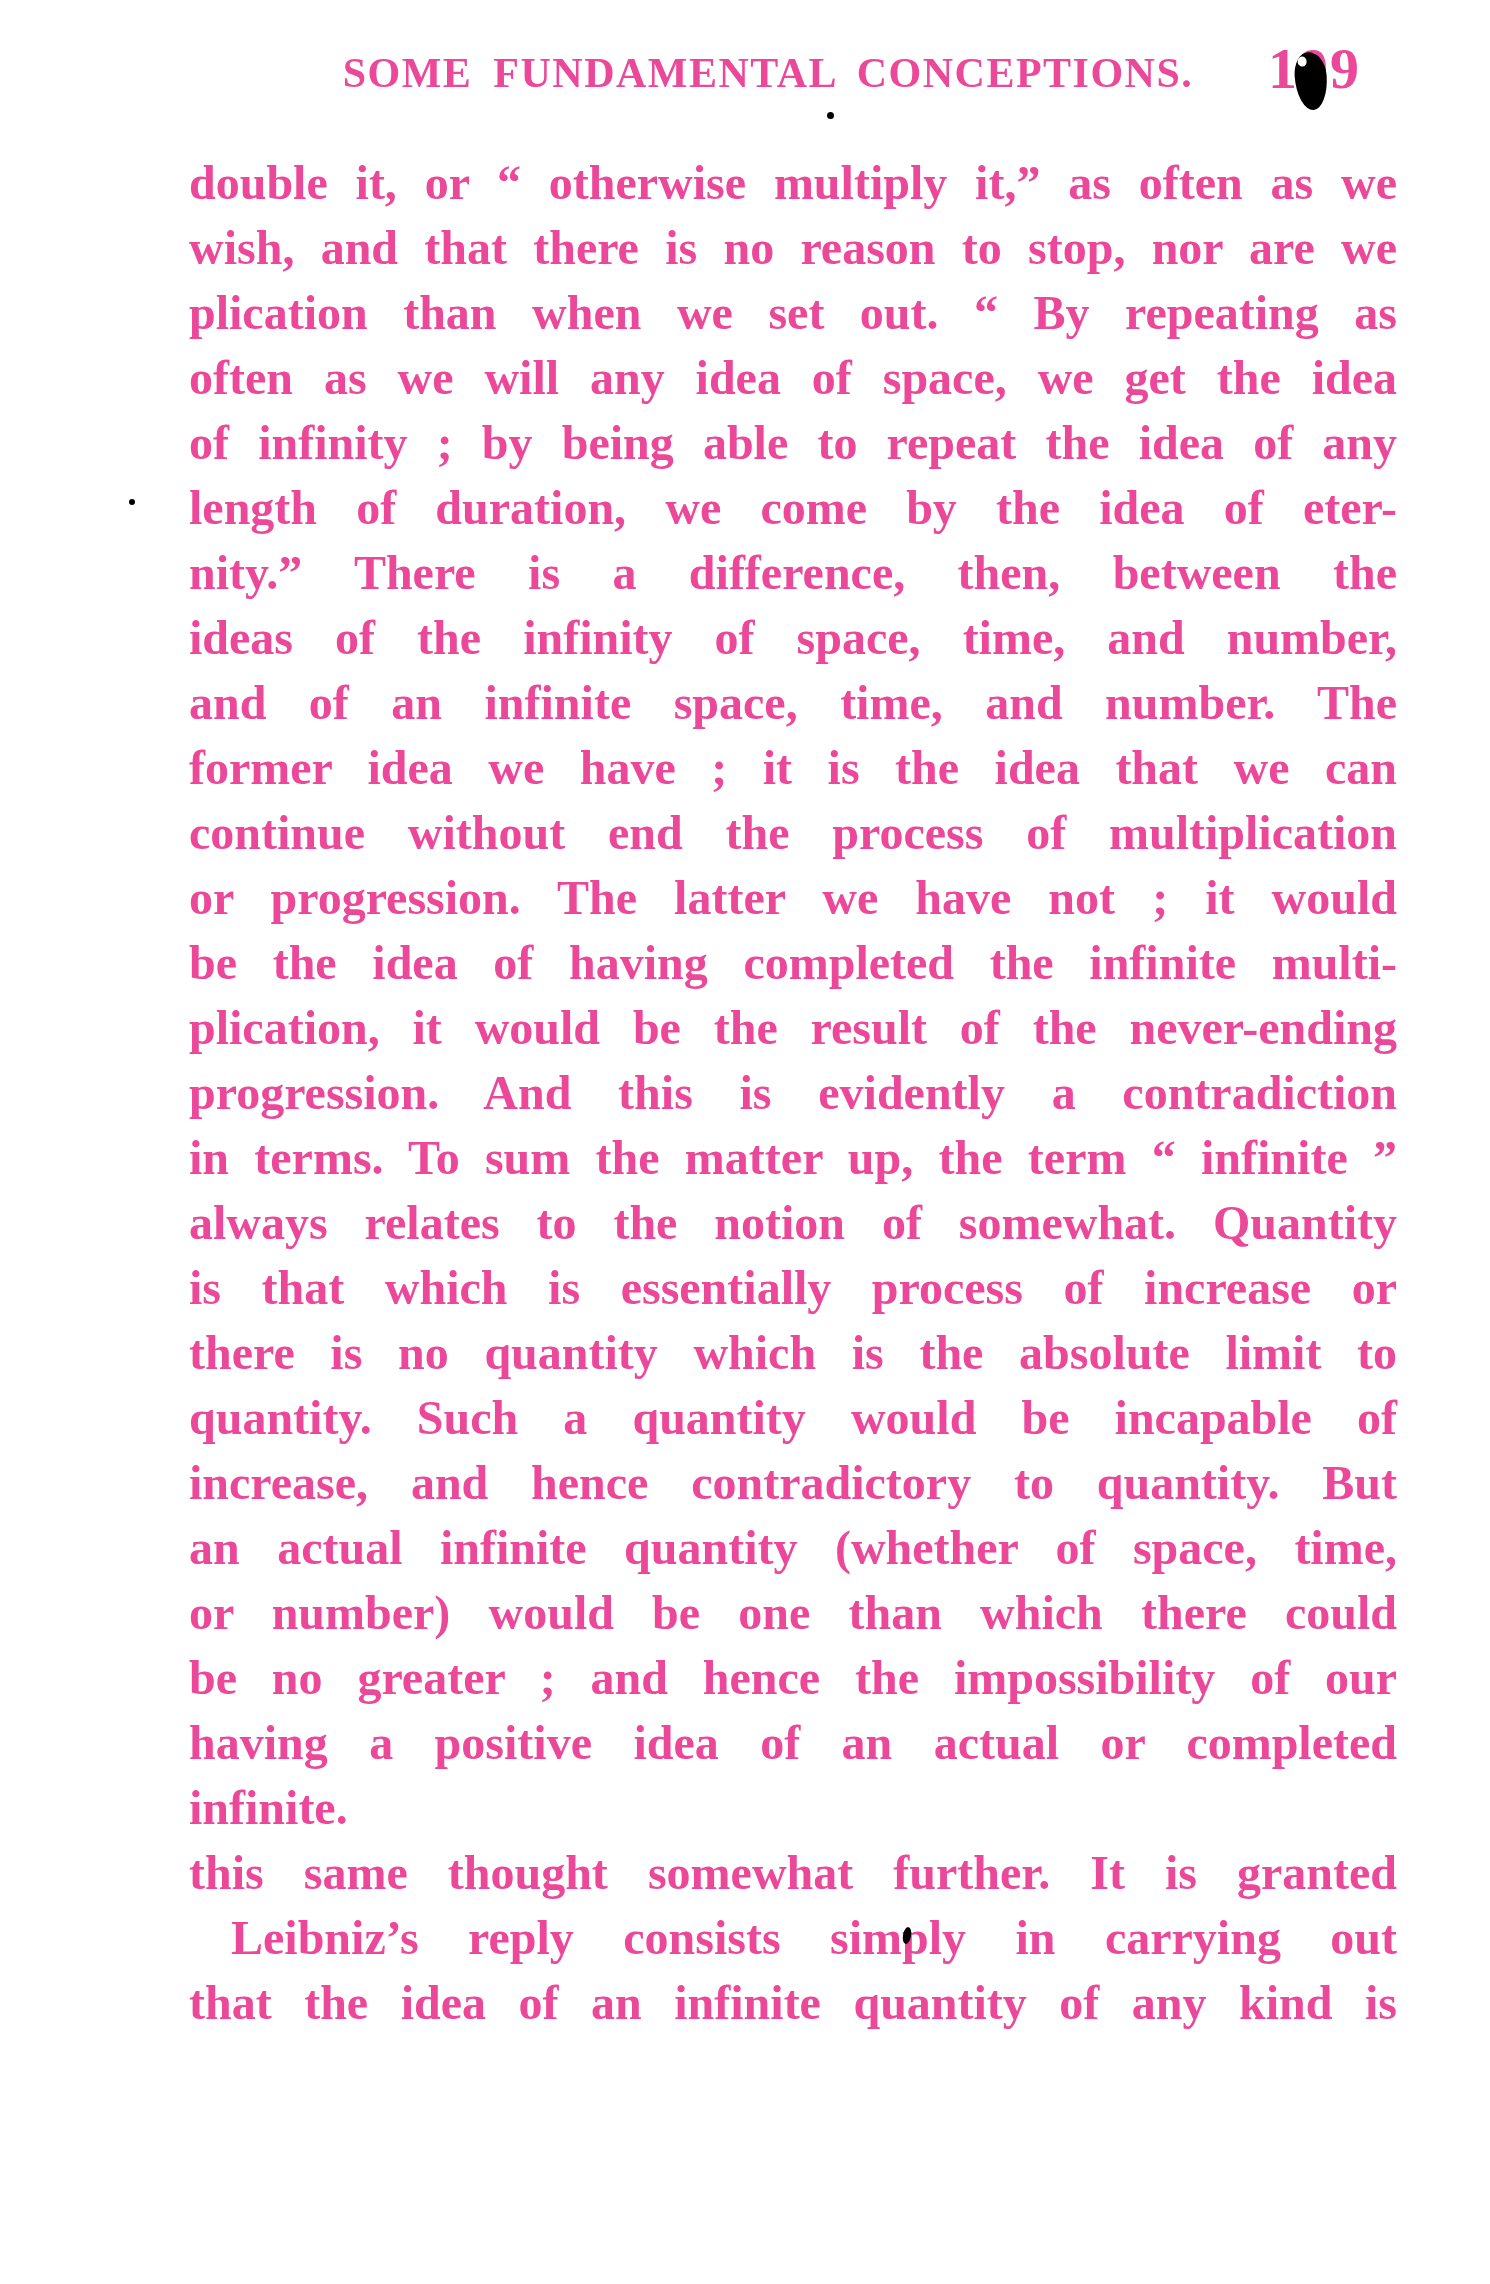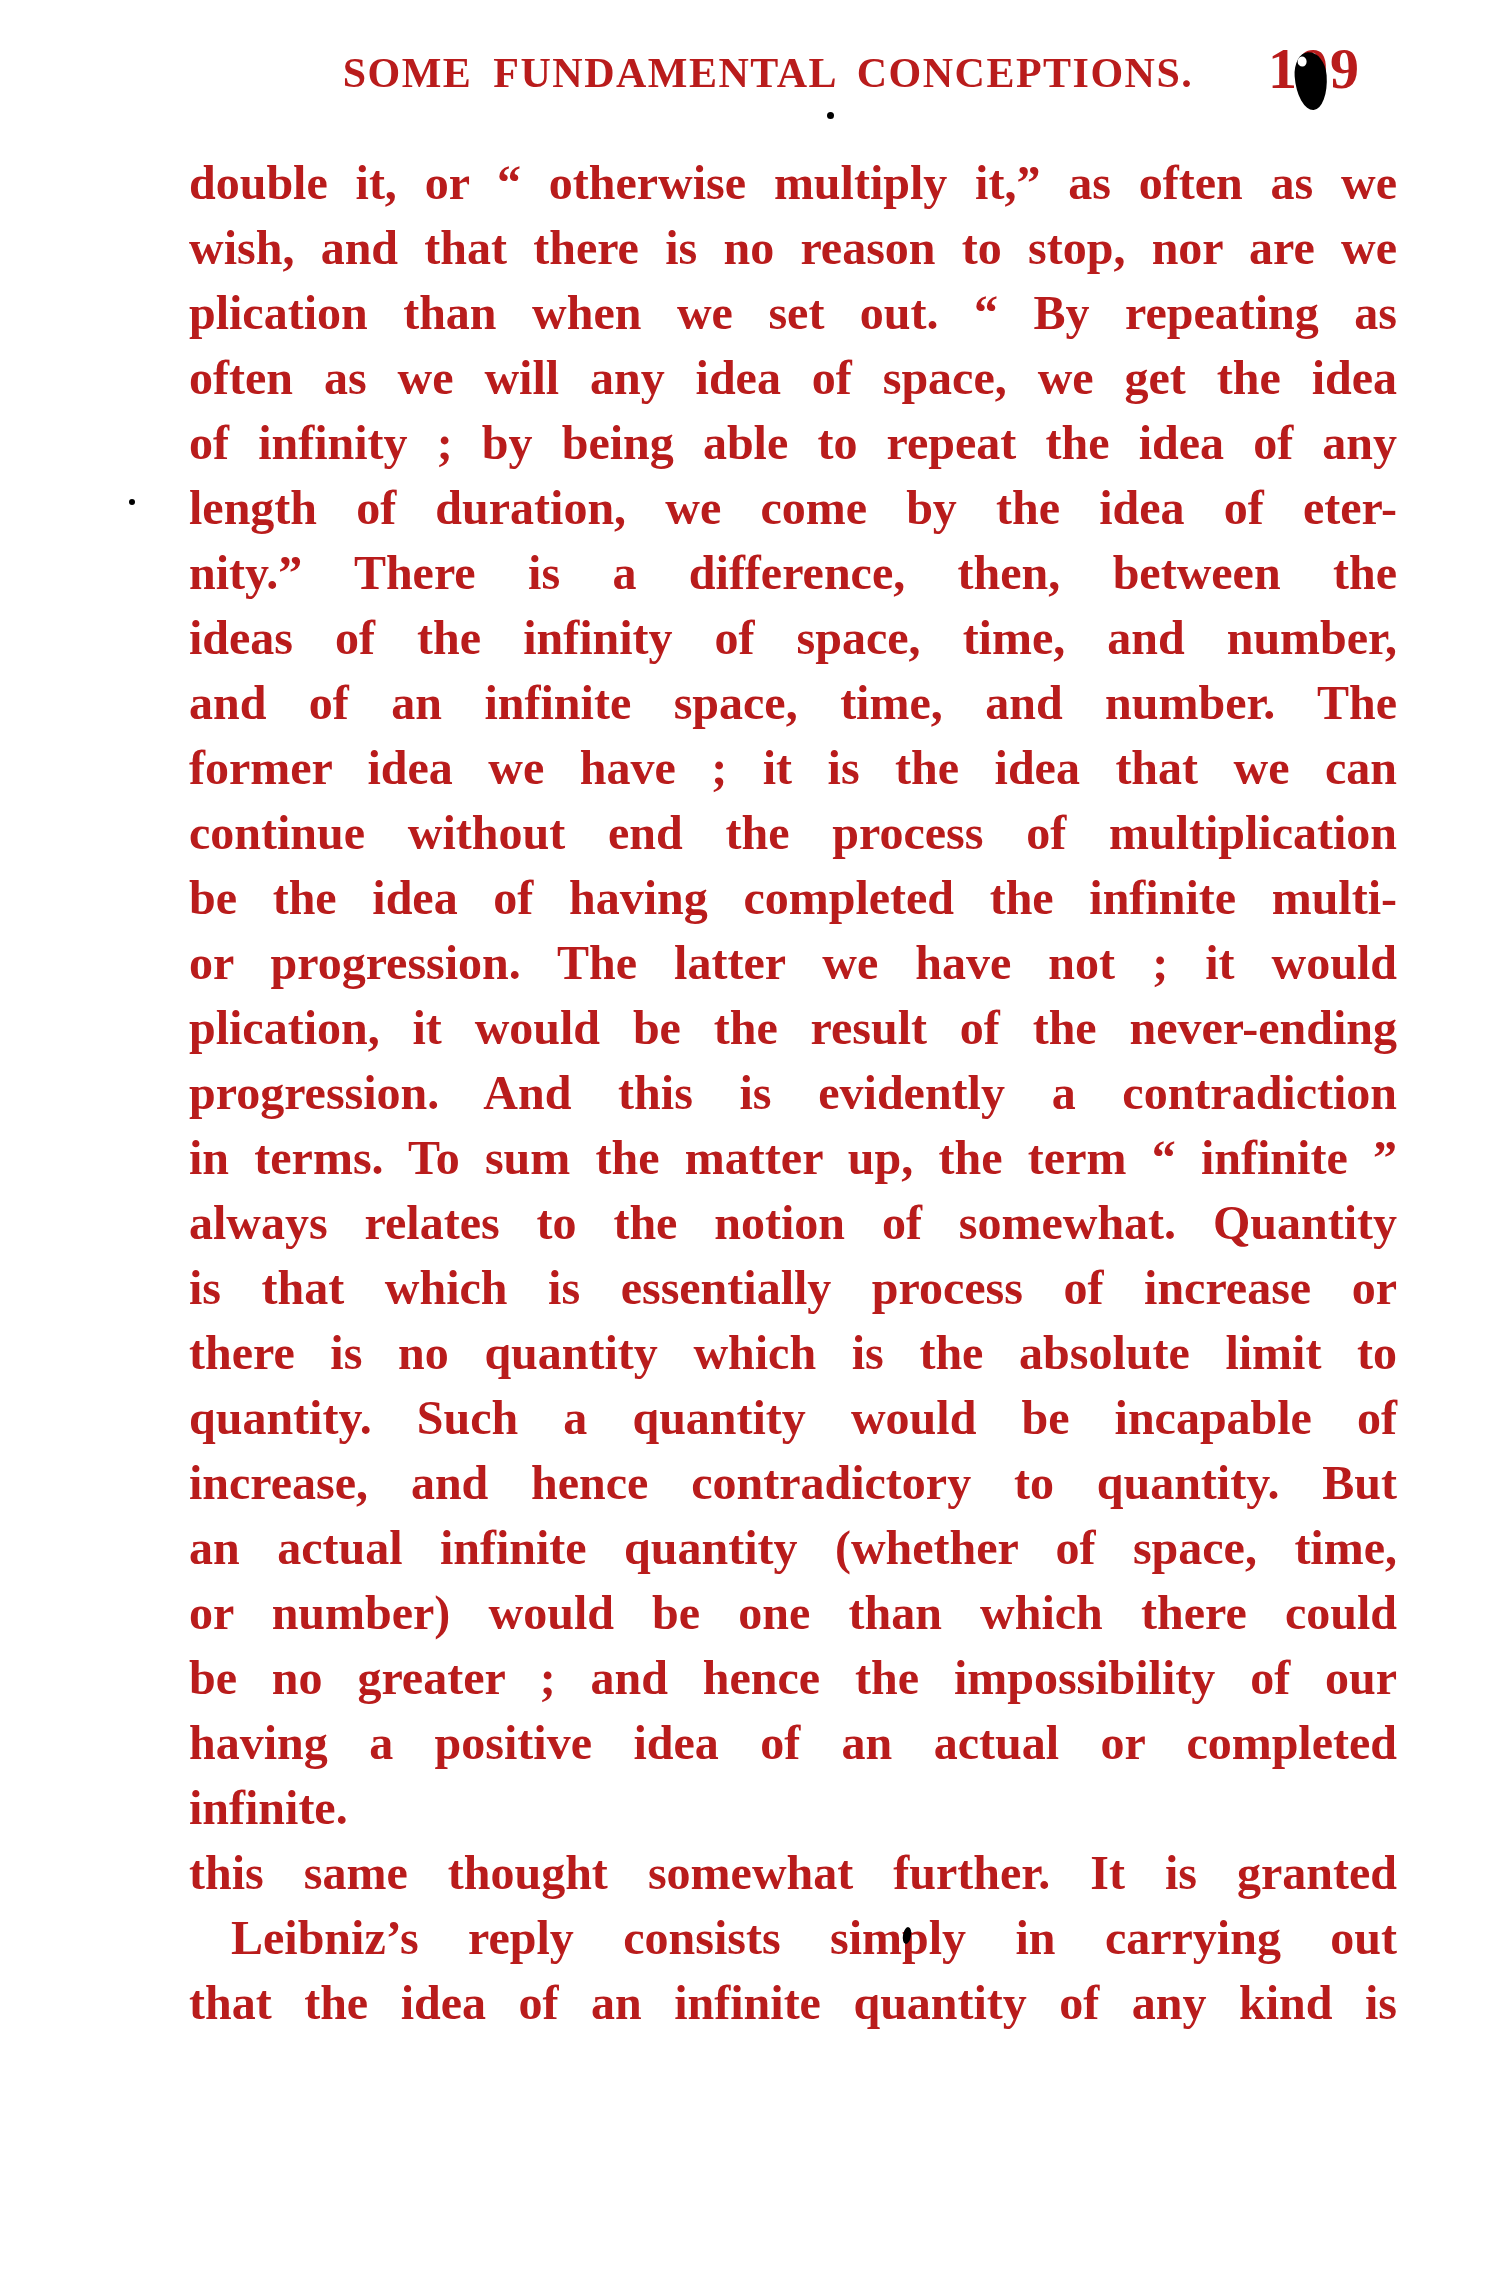--- a/index.html
+++ b/index.html
@@ -1,21 +1,21 @@
 <!DOCTYPE html>
 <html><head>
 <meta charset="utf-8">
 <style>
   html, body { margin: 0; padding: 0; background: #ffffff; }
   .page {
     position: relative;
     width: 1490px;
     height: 2284px;
     background: #ffffff;
-    color: #b91c1c;
+    color: #ec4899;
     font-family: "Liberation Serif", "DejaVu Serif", serif;
     font-weight: bold;
     overflow: hidden;
   }
   .page-header {
     position: absolute;
     top: 42px;
     left: 150px;
     width: 1208px;
     height: 70px;
@@ -112,22 +112,22 @@
       <div class="line">wish, and that there is no reason to stop, nor are we</div>
       <div class="line">plication than when we set out.  “ By repeating as</div>
       <div class="line">often as we will any idea of space, we get the idea</div>
       <div class="line">of infinity ; by being able to repeat the idea of any</div>
       <div class="line">length of duration, we come by the idea of eter-</div>
       <div class="line">nity.”  There is a difference, then, between the</div>
       <div class="line">ideas of the infinity of space, time, and number,</div>
       <div class="line">and of an infinite space, time, and number.  The</div>
       <div class="line">former idea we have ; it is the idea that we can</div>
       <div class="line">continue without end the process of multiplication</div>
+      <div class="line">or progression.  The latter we have not ; it would</div>
       <div class="line">be the idea of having completed the infinite multi-</div>
-      <div class="line">or progression.  The latter we have not ; it would</div>
       <div class="line">plication, it would be the result of the never-ending</div>
       <div class="line">progression.  And this is evidently a contradiction</div>
       <div class="line">in terms.  To sum the matter up, the term “ infinite ”</div>
       <div class="line">always relates to the notion of somewhat.  Quantity</div>
       <div class="line">is that which is essentially process of increase or</div>
       <div class="line">there is no quantity which is the absolute limit to</div>
       <div class="line">quantity.  Such a quantity would be incapable of</div>
       <div class="line">increase, and hence contradictory to quantity.  But</div>
       <div class="line">an actual infinite quantity (whether of space, time,</div>
       <div class="line">or number) would be one than which there could</div>

